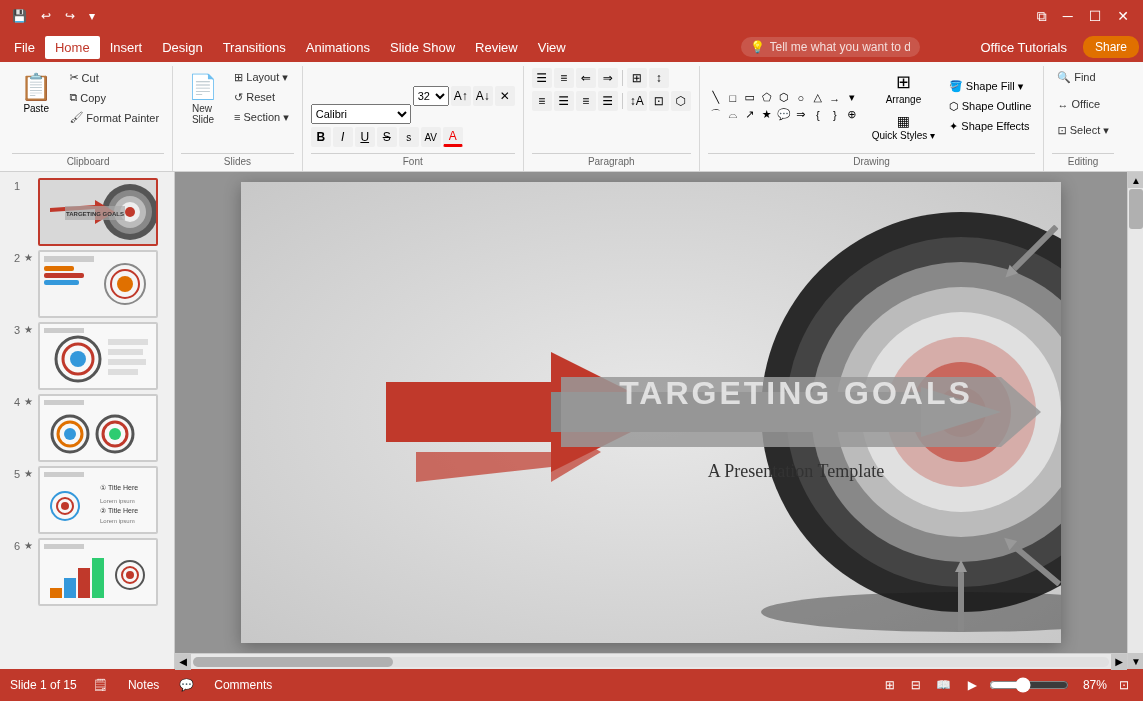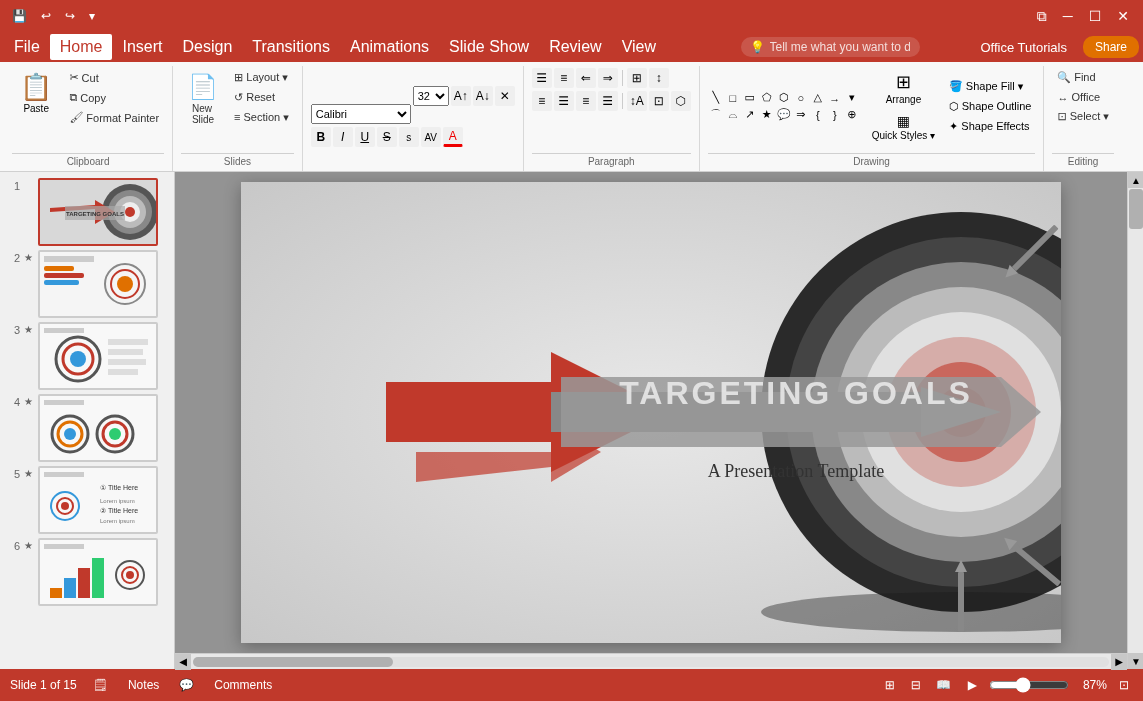--- a/index.html
+++ b/index.html
@@ -27,21 +27,21 @@
       height: 30px;
       display: flex;
       align-items: center;
       padding: 0 4px;
     }
     .menu-item {
       color: white;
       padding: 4px 10px;
       cursor: pointer;
       border-radius: 2px;
-      font-size: 16px;
+      font-size: 13px;
     }
     .menu-item.active { background: #ffffff; color: #c0392b; }
     .menu-right { margin-left: auto; display: flex; align-items: center; gap: 8px; }
     .tell-me { display: flex; align-items: center; background: rgba(255,255,255,0.15); border-radius: 20px; padding: 3px 10px; color: white; font-size: 12px; gap: 4px; }
     .tell-me input { background: none; border: none; outline: none; color: white; font-size: 12px; width: 140px; }
     .tell-me input::placeholder { color: rgba(255,255,255,0.8); }
 
     
     .ribbon {
       background: #f8f8f8;
@@ -125,21 +125,21 @@
     
     .shapes-grid { display: grid; grid-template-columns: repeat(9, 16px); gap: 1px; }
     .shape-btn { width: 16px; height: 16px; display: flex; align-items: center; justify-content: center; cursor: pointer; font-size: 11px; border: 1px solid transparent; border-radius: 1px; }
 
     .arrange-btn { display: flex; flex-direction: column; align-items: center; gap: 1px; padding: 3px 5px; cursor: pointer; border-radius: 3px; font-size: 10px; min-width: 36px; }
 
     .quick-styles { display: flex; flex-direction: column; align-items: center; gap: 1px; padding: 3px 5px; cursor: pointer; border-radius: 3px; font-size: 10px; min-width: 56px; }
 
     .shape-prop-btn { display: flex; align-items: center; gap: 3px; padding: 2px 4px; cursor: pointer; border-radius: 2px; font-size: 11px; white-space: nowrap; }
 
-    .find-replace-col { display: flex; flex-direction: column; gap: 1px; }
+    .find-replace-col { display: flex; flex-direction: column; gap: 8px; }
 
     .scrollbar-h { height: 16px; background: #e8e8e8; display: flex; align-items: center; border-top: 1px solid #ccc; }
     .scrollbar-h-track { flex: 1; height: 10px; background: #e0e0e0; margin: 0 2px; border-radius: 5px; }
     .scrollbar-h-thumb { width: 200px; height: 10px; background: #b0b0b0; border-radius: 5px; }
     .scroll-arrow { width: 16px; height: 16px; background: #c8c8c8; border: none; cursor: pointer; display: flex; align-items: center; justify-content: center; font-size: 10px; }
     .canvas-with-scroll { display: flex; flex-direction: column; flex: 1; }
     .main-with-vscroll { display: flex; flex: 1; }
     .vscrollbar { width: 16px; background: #e8e8e8; display: flex; flex-direction: column; border-left: 1px solid #ccc; }
     .vscroll-arrow { width: 16px; height: 16px; background: #c8c8c8; border: none; cursor: pointer; display: flex; align-items: center; justify-content: center; font-size: 10px; flex-shrink: 0; }
     .vscroll-track { flex: 1; background: #e8e8e8; }
@@ -231,20 +231,21 @@
       <div class="format-row">
         <button class="fmt-btn" style="font-weight:bold">B</button>
         <button class="fmt-btn" style="font-style:italic">I</button>
         <button class="fmt-btn" style="text-decoration:underline">U</button>
         <button class="fmt-btn" style="text-decoration:line-through">S</button>
         <button class="fmt-btn" style="font-size:10px">s</button>
         <button class="fmt-btn" style="font-size:10px">AV</button>
         <button class="fmt-btn" style="color:#e00; border-bottom:3px solid #e00">A</button>
       </div>
     </div>
+    <div class="ribbon-group-label">Font</div>
   </div>
 
   <div class="ribbon-group" style="min-width:170px">
     <div class="ribbon-group-content" style="flex-direction:column; gap:3px;">
       <div class="format-row">
         <button class="fmt-btn">☰</button>
         <button class="fmt-btn">≡</button>
         <button class="fmt-btn">⇐</button>
         <button class="fmt-btn">⇒</button>
         <div style="width:1px;background:#ccc;height:16px;margin:0 2px"></div>

